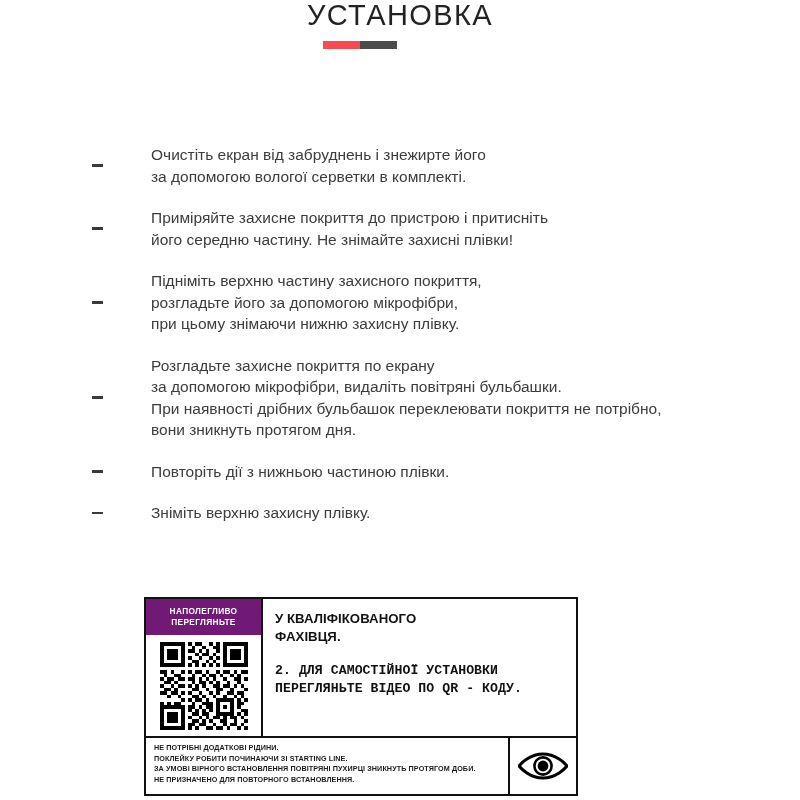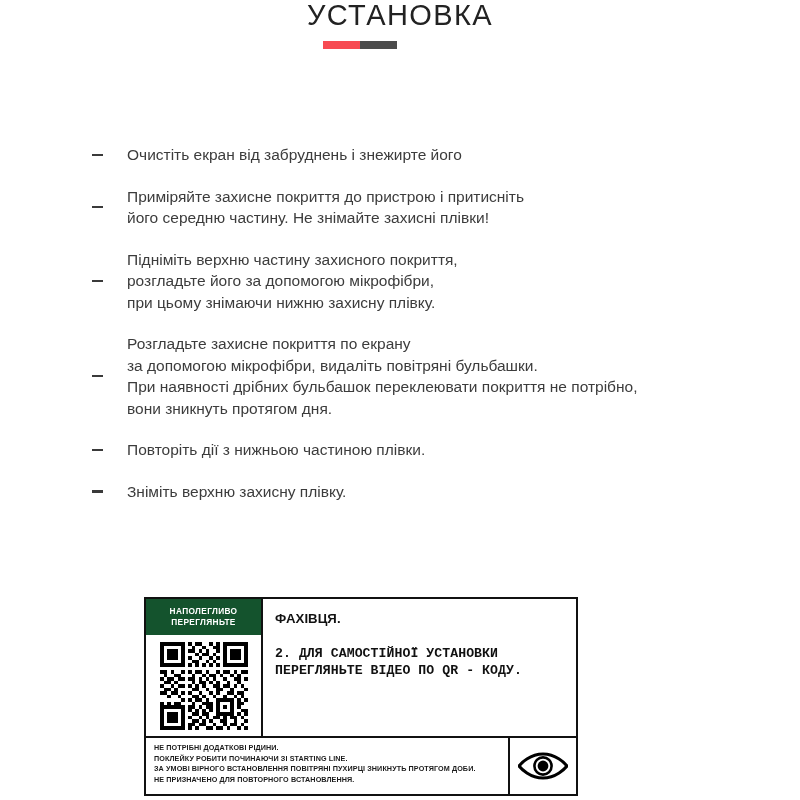--- a/index.html
+++ b/index.html
@@ -55,20 +55,21 @@
     position: absolute;
     top: 144px;
     left: 92px;
     width: 660px;
   }
   .step {
     position: relative;
     display: flex;
     align-items: center;
     margin-bottom: 20px;
+    gap: 24px;
   }
   .step-dash {
     width: 35px;
     flex: 0 0 35px;
     display: flex;
     align-items: center;
     justify-content: flex-start;
   }
   .step-dash i {
     display: block;
@@ -107,21 +108,21 @@
   }
   .card-left {
     width: 117px;
     flex: 0 0 117px;
     border-right: 2px solid #111111;
     display: flex;
     flex-direction: column;
     box-sizing: border-box;
   }
   .badge {
-    background: #14532d;
+    background: #701a75;
     color: #ffffff;
     text-align: center;
     padding: 7px 2px 7px 2px;
     font-size: 8.3px;
     font-weight: 700;
     line-height: 11px;
     letter-spacing: 0.35px;
   }
   .qr-wrap {
     flex: 1 1 auto;
@@ -195,20 +196,21 @@
 </div>
 
 <div class="steps">
 
   <div class="step">
     <div class="step-dash">
         <i></i>
       </div>
     <div class="step-lines">
       <div class="step-line">Очистіть екран від забруднень і знежирте його</div>
+      <div class="step-line">за допомогою вологої серветки в комплекті.</div>
     </div>
   </div>
 
   <div class="step">
     <div class="step-dash">
         <i></i>
       </div>
     <div class="step-lines">
       <div class="step-line">Приміряйте захисне покриття до пристрою і притисніть</div>
       <div class="step-line">його середню частину. Не знімайте захисні плівки!</div>
@@ -469,20 +471,21 @@
             <rect x="19" y="24" width="1" height="1"></rect>
               <rect x="22" y="24" width="1" height="1"></rect>
             <rect x="24" y="24" width="1" height="1"></rect>
           </g>
         </svg>
       </div>
     </div>
 
     <div class="card-right">
       <div class="promo-block">
+        <div>У КВАЛІФІКОВАНОГО</div>
         <div>ФАХІВЦЯ.</div>
       </div>
       <div class="promo-block second">
         <div>2. ДЛЯ САМОСТІЙНОЇ УСТАНОВКИ</div>
         <div>ПЕРЕГЛЯНЬТЕ ВІДЕО ПО QR - КОДУ.</div>
       </div>
     </div>
 
   </div>
 

